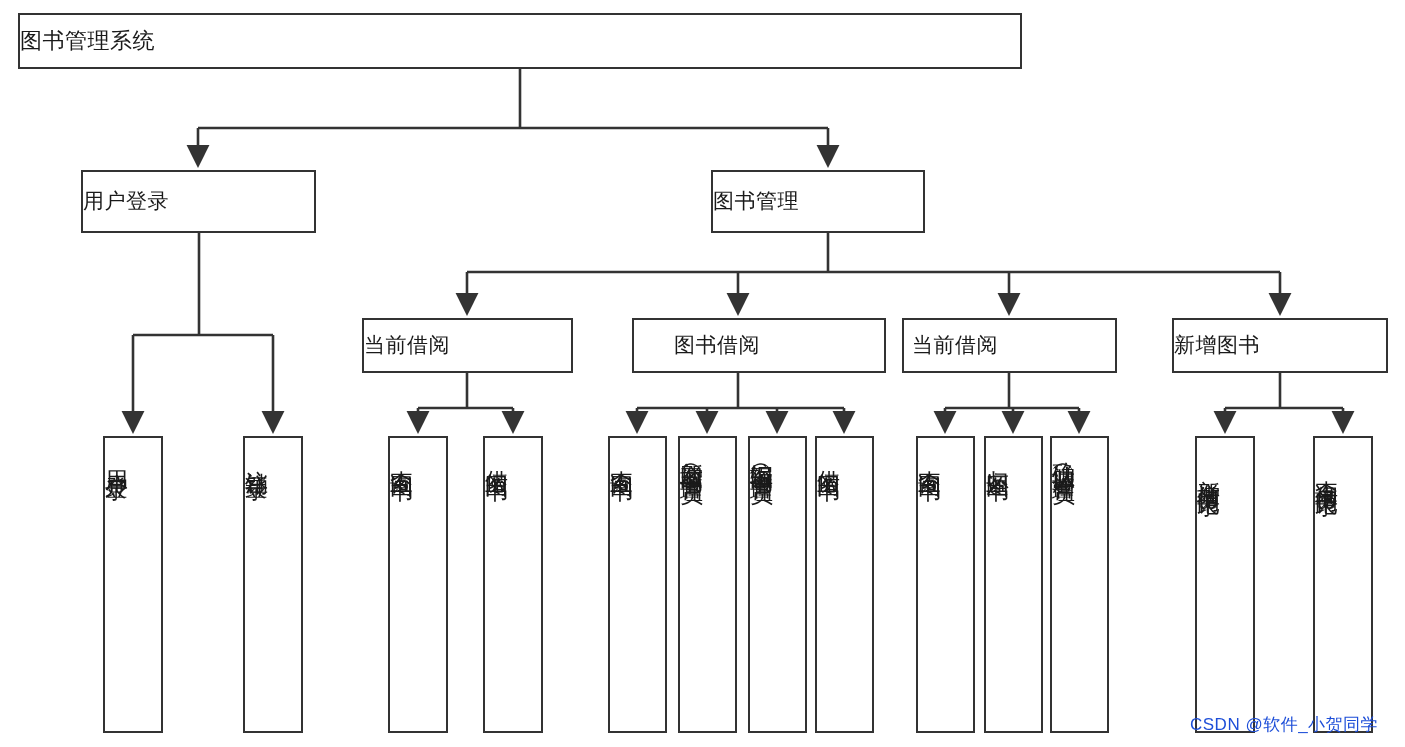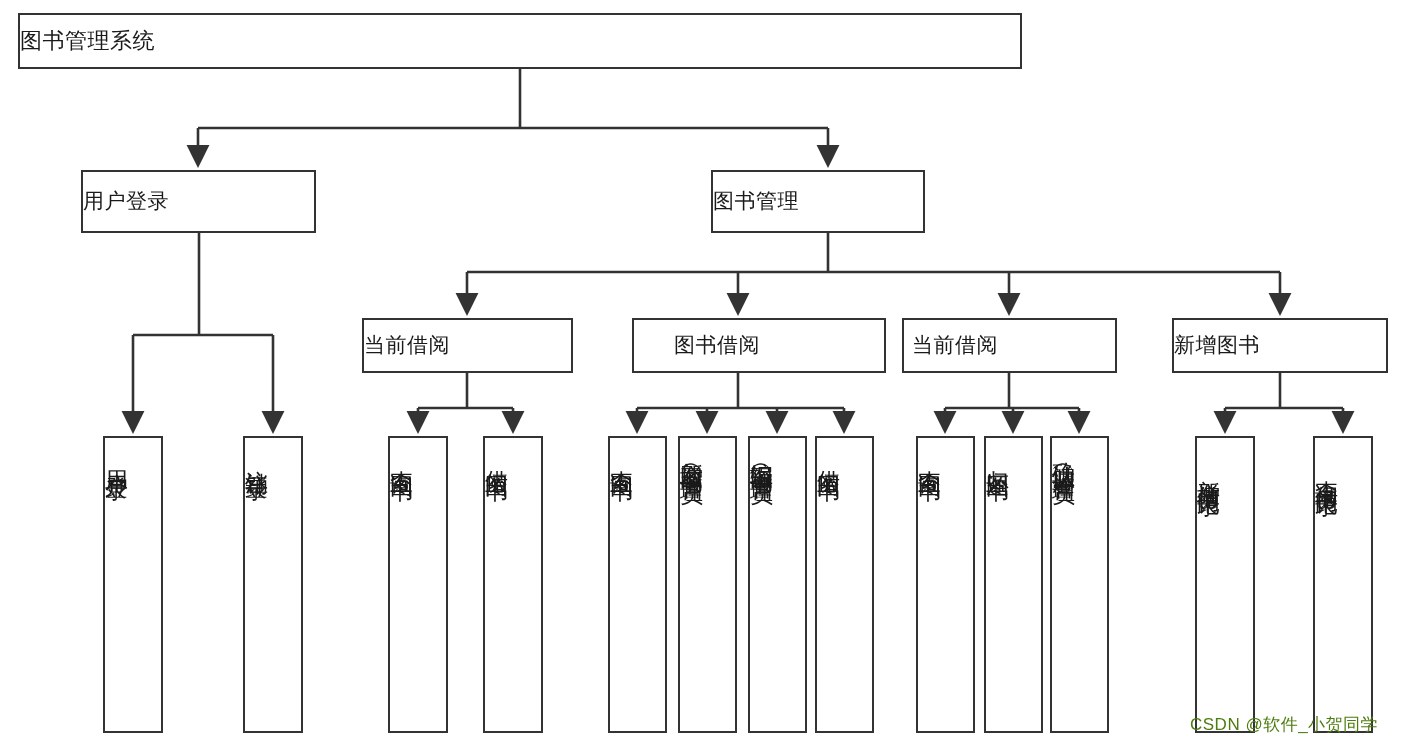--- a/index.html
+++ b/index.html
@@ -38,21 +38,21 @@
     line-height:1.0;
     letter-spacing:3px;
     white-space:nowrap;
   }
 
   #watermark{
     position:absolute;
     left:1190px;
     top:713px;
     font-size:17px;
-    color:#4d7c0f;
+    color:#1d4ed8;
     white-space:nowrap;
     letter-spacing:0.5px;
     font-family:"Liberation Sans","DejaVu Sans",sans-serif;
   }
 </style>
 </head>
 <body>
 
 <div id="canvas">
 

